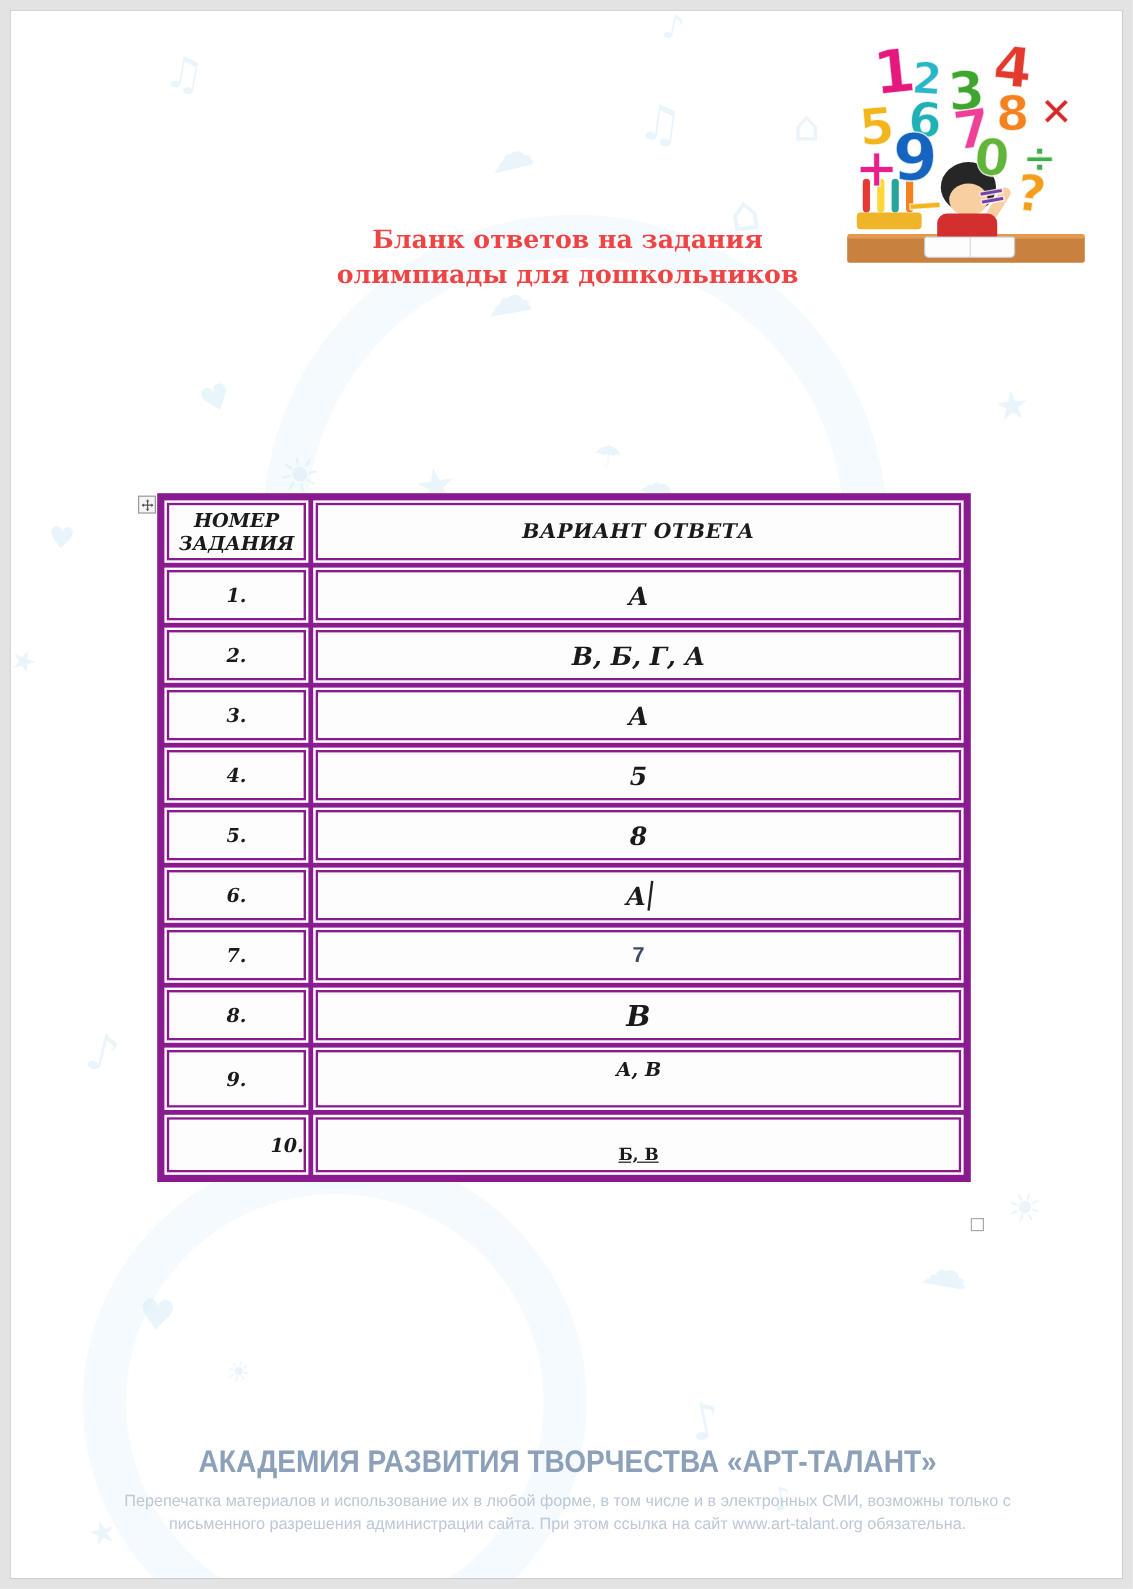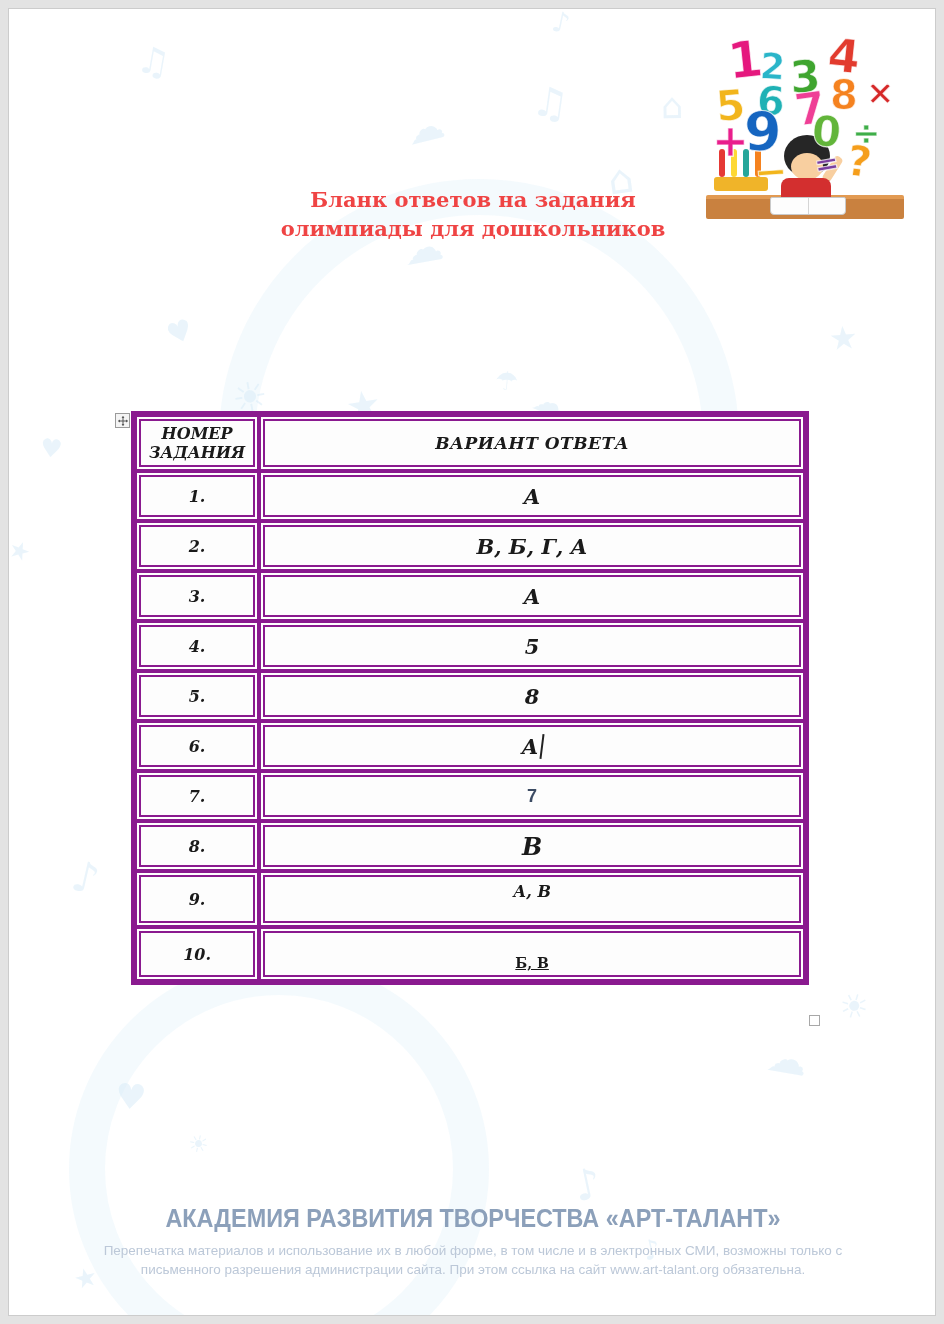--- a/index.html
+++ b/index.html
@@ -88,21 +88,21 @@
   th.h1{width:116px;height:48px;font-size:16px;font-style:italic;font-weight:bold;line-height:1.2;padding:2px 8px;}
   th.h2{height:48px;font-size:17px;font-style:italic;font-weight:bold;letter-spacing:.5px;}
   td.num-cell{height:42px;font-size:16px;font-style:italic;font-weight:bold;}
   td.ans-cell{font-size:21px;font-style:italic;font-weight:bold;}
   td.ans-cell.large{font-size:24px;}
   td.ans-cell.blue{font-size:18px;font-style:normal;font-weight:600;
       font-family:"Liberation Sans","DejaVu Sans",sans-serif;color:var(--answer-blue);}
   td.ans-cell.small-top{font-size:16px;vertical-align:top;padding-top:5px;height:48px;}
   td.ans-cell.small-top-upright{font-size:14px;font-style:normal;vertical-align:top;padding-top:22px;height:46px;text-decoration:underline;}
   tr.r9 td.num-cell{height:48px;}
-  tr.r10 td.num-cell{height:46px;}
+  tr.r10 td.num-cell{height:46px;text-align:right;}
   .caret{
     display:inline-block;width:2px;height:25px;background:#222;
     transform:rotate(7deg);margin-left:2px;vertical-align:-5px;
   }
   .resize-handle{
     position:absolute;left:800px;top:1006px;width:11px;height:11px;
     border:1px solid #a8a8a8;background:#fff;
   }
 
   

